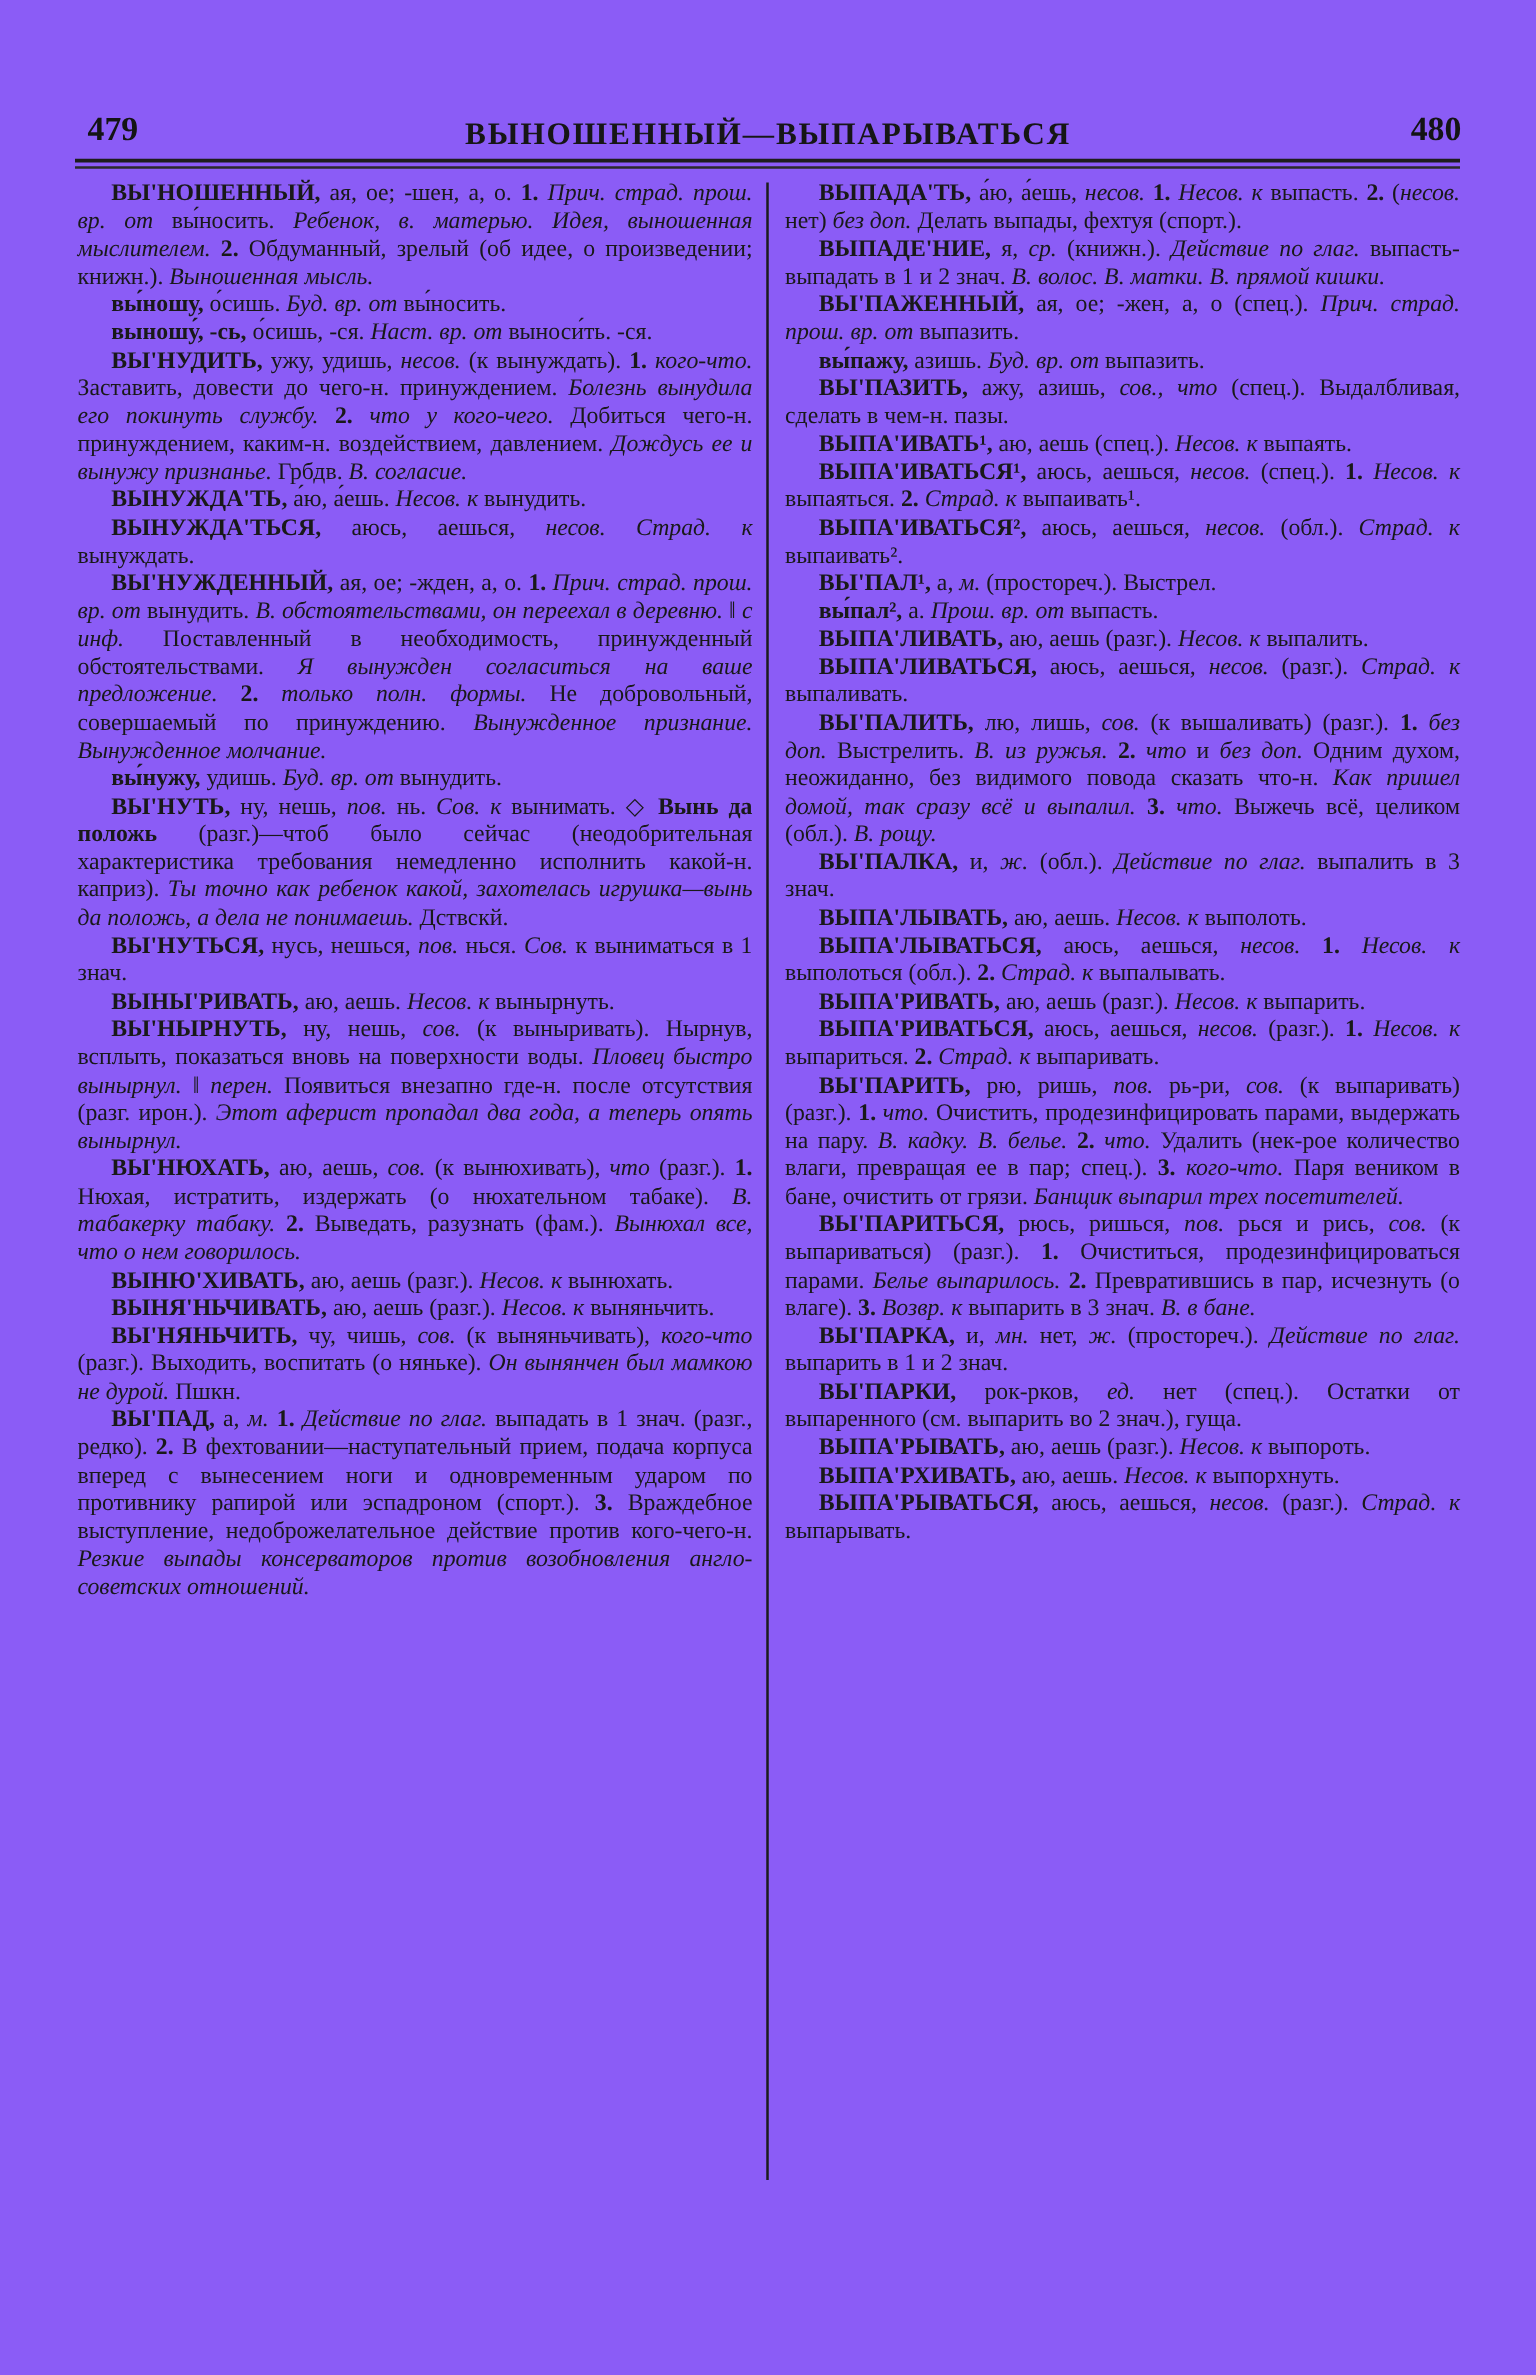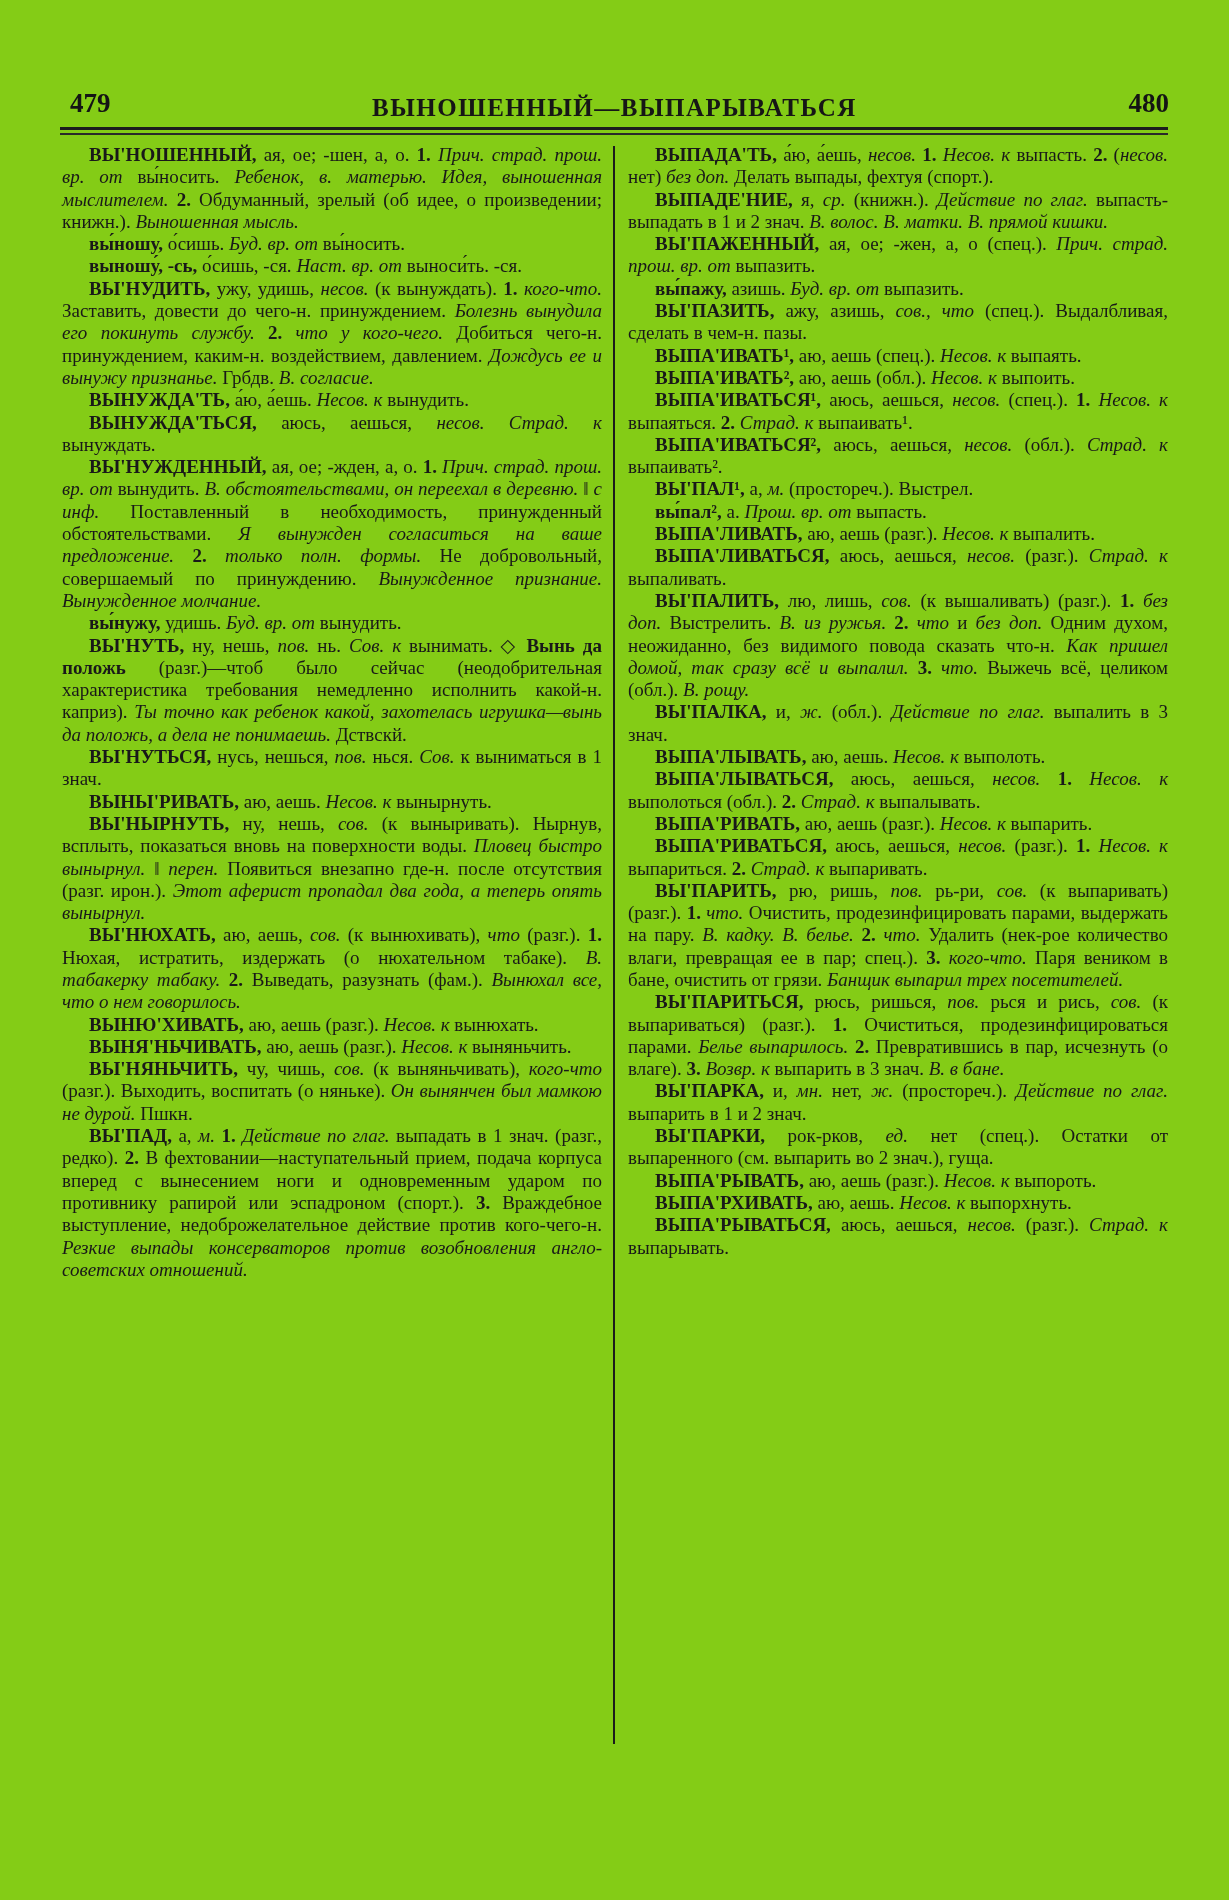--- a/index.html
+++ b/index.html
@@ -1,19 +1,19 @@
 <!DOCTYPE html>
 <html><head>
 <meta charset="utf-8">
 <style>
   html,body{margin:0;padding:0;}
   body{background:#888;font-family:"Liberation Serif","DejaVu Serif",serif;}
   .page{
     position:relative;width:1229px;height:1900px;margin:0 auto;
-    background:#84cc16;color:#191919;overflow:hidden;
+    background:#8b5cf6;color:#191919;overflow:hidden;
   }
   .pagenum{
     position:absolute;top:88px;font-weight:bold;font-size:27px;color:#141414;
   }
   .pagenum.left{left:70px;}
   .pagenum.right{right:60px;}
   .running-title{
     position:absolute;top:94px;left:0;width:100%;text-align:center;
     font-weight:bold;font-size:25px;letter-spacing:1.5px;color:#161616;
   }
@@ -60,21 +60,20 @@
       <p class="entry"><span class="rb">ВЫ'ПАД, </span><span class="rn">а, </span><span class="ri">м. </span><span class="rb">1. </span><span class="ri">Действие по глаг. </span><span class="rn">выпадать в 1 знач. (разг., редко). </span><span class="rb">2. </span><span class="rn">В фехтовании—наступательный прием, подача корпуса вперед с вынесением ноги и одновременным ударом по противнику рапирой или эспадроном (спорт.). </span><span class="rb">3. </span><span class="rn">Враждебное выступление, недоброжелательное действие против кого-чего-н. </span><span class="ri">Резкие выпады консерваторов против возобновления англо-советских отношений.</span></p>
     </div>
   <div class="divider"></div>
   <div class="col col-1">
       <p class="entry"><span class="rb">ВЫПАДА'ТЬ, </span><span class="rn">а́ю, а́ешь, </span><span class="ri">несов. </span><span class="rb">1. </span><span class="ri">Несов. к </span><span class="rn">выпасть. </span><span class="rb">2. </span><span class="rn">(</span><span class="ri">несов. </span><span class="rn">нет) </span><span class="ri">без доп. </span><span class="rn">Делать выпады, фехтуя (спорт.).</span></p>
       <p class="entry"><span class="rb">ВЫПАДЕ'НИЕ, </span><span class="rn">я, </span><span class="ri">ср. </span><span class="rn">(книжн.). </span><span class="ri">Действие по глаг. </span><span class="rn">выпасть-выпадать в 1 и 2 знач. </span><span class="ri">В. волос. В. матки. В. прямой кишки.</span></p>
       <p class="entry"><span class="rb">ВЫ'ПАЖЕННЫЙ, </span><span class="rn">ая, ое; -жен, а, о (спец.). </span><span class="ri">Прич. страд. прош. вр. от </span><span class="rn">выпазить.</span></p>
       <p class="entry"><span class="rb">вы́пажу, </span><span class="rn">азишь. </span><span class="ri">Буд. вр. от </span><span class="rn">выпазить.</span></p>
       <p class="entry"><span class="rb">ВЫ'ПАЗИТЬ, </span><span class="rn">ажу, азишь, </span><span class="ri">сов., что </span><span class="rn">(спец.). Выдалбливая, сделать в чем-н. пазы.</span></p>
       <p class="entry"><span class="rb">ВЫПА'ИВАТЬ¹, </span><span class="rn">аю, аешь (спец.). </span><span class="ri">Несов. к </span><span class="rn">выпаять.</span></p>
-      <p class="entry"><span class="rb">ВЫПА'ИВАТЬ², </span><span class="rn">аю, аешь (обл.). </span><span class="ri">Несов. к </span><span class="rn">выпоить.</span></p>
       <p class="entry"><span class="rb">ВЫПА'ИВАТЬСЯ¹, </span><span class="rn">аюсь, аешься, </span><span class="ri">несов. </span><span class="rn">(спец.). </span><span class="rb">1. </span><span class="ri">Несов. к </span><span class="rn">выпаяться. </span><span class="rb">2. </span><span class="ri">Страд. к </span><span class="rn">выпаивать¹.</span></p>
       <p class="entry"><span class="rb">ВЫПА'ИВАТЬСЯ², </span><span class="rn">аюсь, аешься, </span><span class="ri">несов. </span><span class="rn">(обл.). </span><span class="ri">Страд. к </span><span class="rn">выпаивать².</span></p>
       <p class="entry"><span class="rb">ВЫ'ПАЛ¹, </span><span class="rn">а, </span><span class="ri">м. </span><span class="rn">(простореч.). Выстрел.</span></p>
       <p class="entry"><span class="rb">вы́пал², </span><span class="rn">а. </span><span class="ri">Прош. вр. от </span><span class="rn">выпасть.</span></p>
       <p class="entry"><span class="rb">ВЫПА'ЛИВАТЬ, </span><span class="rn">аю, аешь (разг.). </span><span class="ri">Несов. к </span><span class="rn">выпалить.</span></p>
       <p class="entry"><span class="rb">ВЫПА'ЛИВАТЬСЯ, </span><span class="rn">аюсь, аешься, </span><span class="ri">несов. </span><span class="rn">(разг.). </span><span class="ri">Страд. к </span><span class="rn">выпаливать.</span></p>
       <p class="entry"><span class="rb">ВЫ'ПАЛИТЬ, </span><span class="rn">лю, лишь, </span><span class="ri">сов. </span><span class="rn">(к вышаливать) (разг.). </span><span class="rb">1. </span><span class="ri">без доп. </span><span class="rn">Выстрелить. </span><span class="ri">В. из ружья. </span><span class="rb">2. </span><span class="ri">что </span><span class="rn">и </span><span class="ri">без доп. </span><span class="rn">Одним духом, неожиданно, без видимого повода сказать что-н. </span><span class="ri">Как пришел домой, так сразу всё и выпалил. </span><span class="rb">3. </span><span class="ri">что. </span><span class="rn">Выжечь всё, целиком (обл.). </span><span class="ri">В. рощу.</span></p>
       <p class="entry"><span class="rb">ВЫ'ПАЛКА, </span><span class="rn">и, </span><span class="ri">ж. </span><span class="rn">(обл.). </span><span class="ri">Действие по глаг. </span><span class="rn">выпалить в 3 знач.</span></p>
       <p class="entry"><span class="rb">ВЫПА'ЛЫВАТЬ, </span><span class="rn">аю, аешь. </span><span class="ri">Несов. к </span><span class="rn">выполоть.</span></p>
       <p class="entry"><span class="rb">ВЫПА'ЛЫВАТЬСЯ, </span><span class="rn">аюсь, аешься, </span><span class="ri">несов. </span><span class="rb">1. </span><span class="ri">Несов. к </span><span class="rn">выполоться (обл.). </span><span class="rb">2. </span><span class="ri">Страд. к </span><span class="rn">выпалывать.</span></p>

